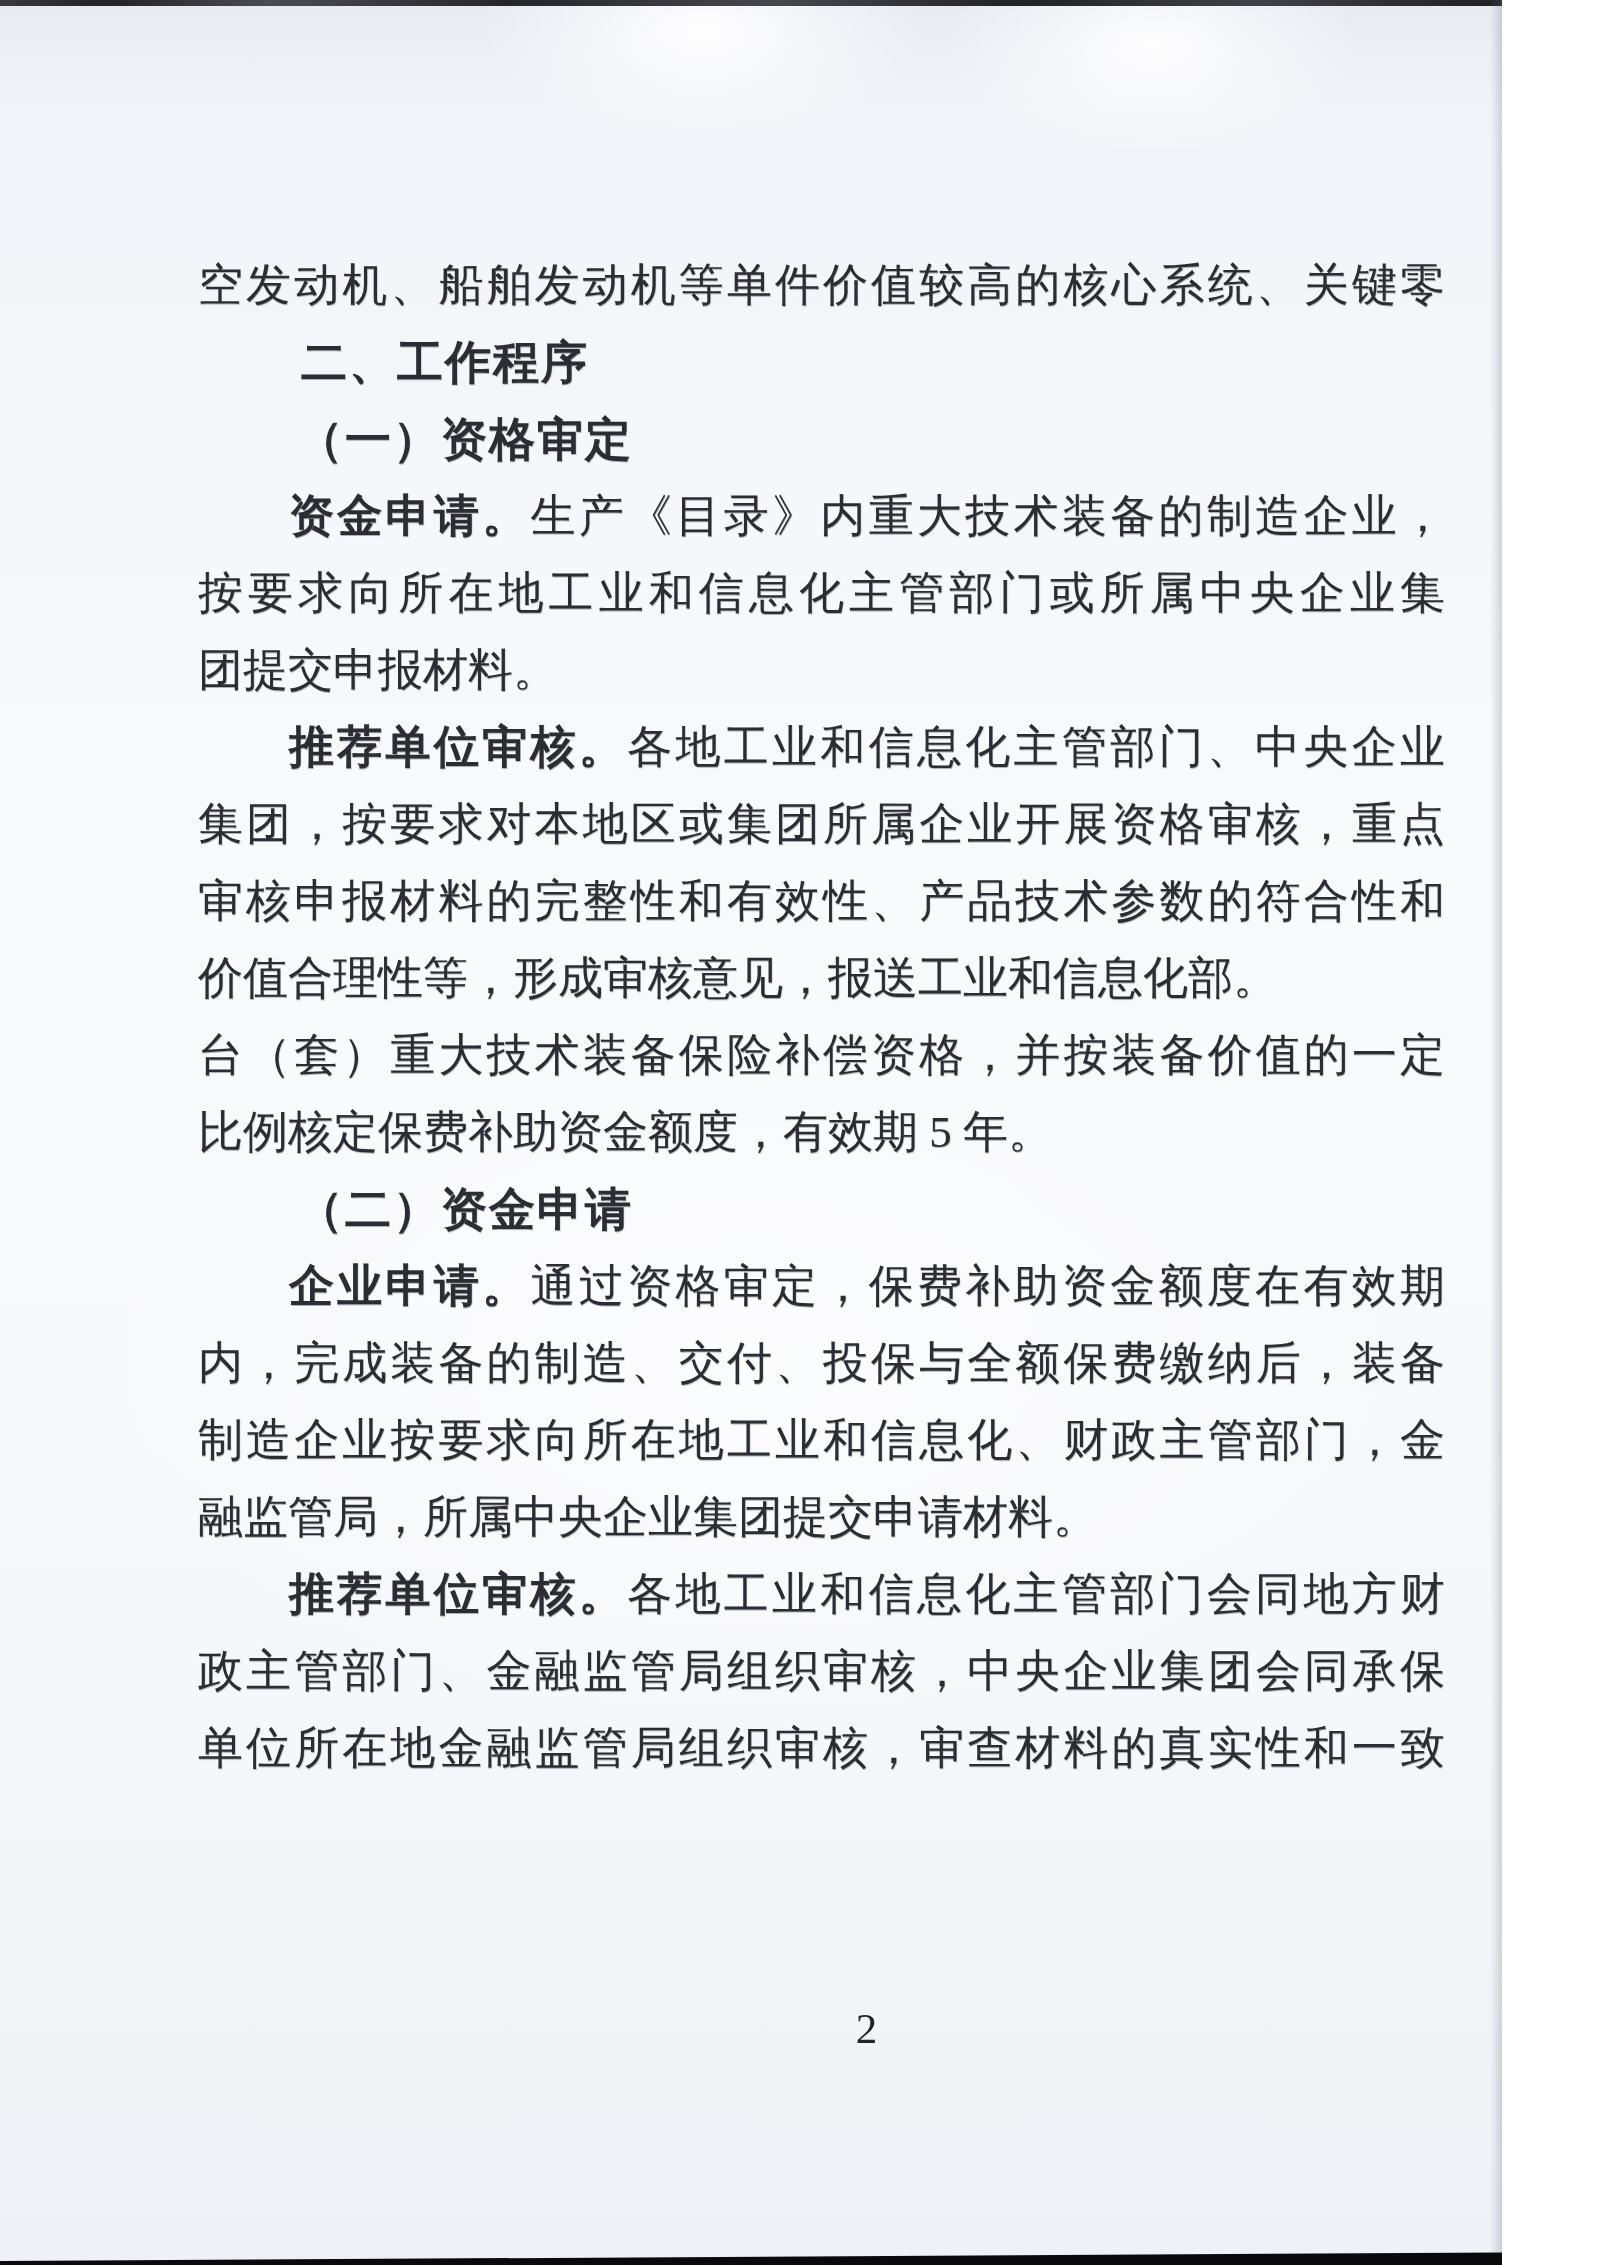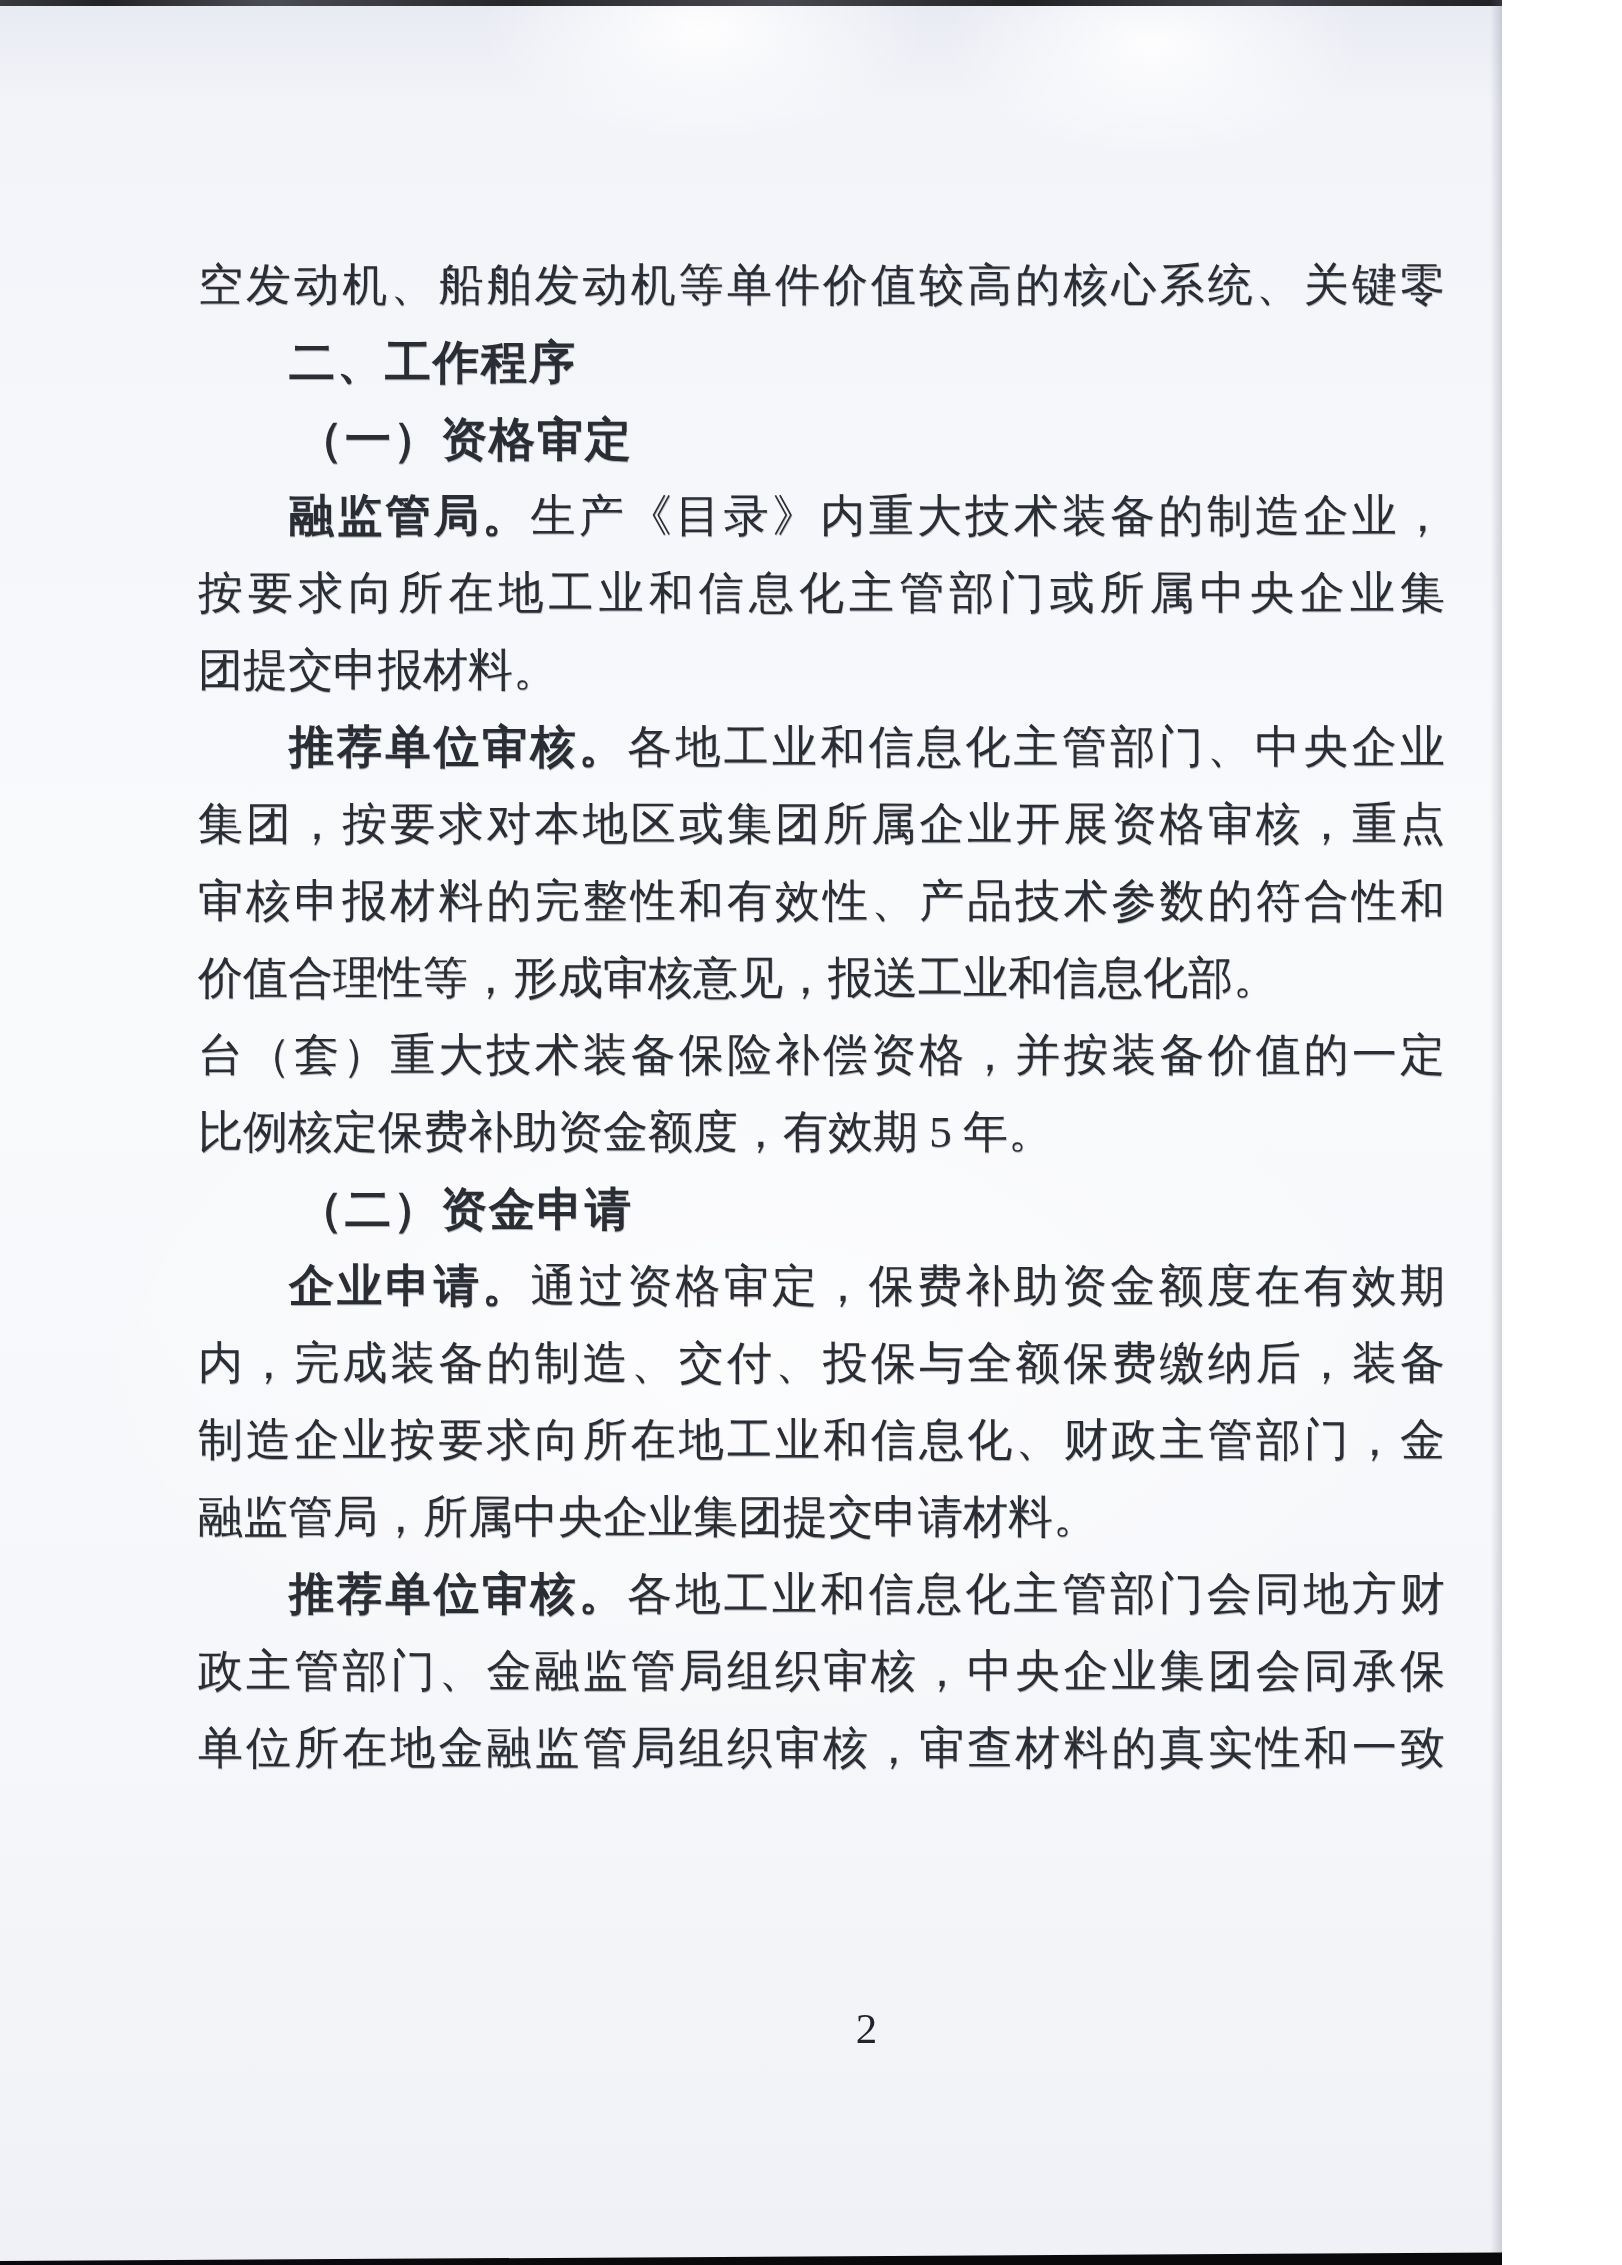--- a/index.html
+++ b/index.html
@@ -34,40 +34,40 @@
     text-shadow:0.5px 0.5px 0.7px rgba(35,37,48,0.35);
   }
   .ln{
     height:77px;line-height:77px;
     font-size:45px;
     white-space:nowrap;
   }
   .j{text-align:justify;text-align-last:justify;white-space:normal;}
   .ind{padding-left:91px;}
   .lead{font-weight:700;}
-  .h1{font-family:"Liberation Sans",sans-serif;font-weight:700;font-size:46px;letter-spacing:2px;}
+  .h1{font-family:"Liberation Sans",sans-serif;font-weight:700;font-size:46px;letter-spacing:2px;margin-left:12px;}
   .h2{font-weight:700;font-size:46px;letter-spacing:2px;margin-left:8px;}
   .pagenum{
     position:absolute;left:835px;top:2004px;width:63px;
     text-align:center;
     font-size:43px;color:#20232b;
     font-family:"Liberation Serif",serif;
   }
 </style>
 </head>
 <body>
 
 <div class="page">
   <div class="edge-top"></div>
 
   <div class="content">
     <div class="ln j"><span>空发动机、船舶发动机等单件价值较高的核心系统、关键零</span></div>
     <div class="ln ind"><span class="h1">二、工作程序</span></div>
     <div class="ln ind"><span class="h2">（一）资格审定</span></div>
-    <div class="ln ind j"><span class="lead">融监管局。</span><span>生产《目录》内重大技术装备的制造企业，</span></div>
+    <div class="ln ind j"><span class="lead">资金申请。</span><span>生产《目录》内重大技术装备的制造企业，</span></div>
     <div class="ln j"><span>按要求向所在地工业和信息化主管部门或所属中央企业集</span></div>
     <div class="ln"><span>团提交申报材料。</span></div>
     <div class="ln ind j"><span class="lead">推荐单位审核。</span><span>各地工业和信息化主管部门、中央企业</span></div>
     <div class="ln j"><span>集团，按要求对本地区或集团所属企业开展资格审核，重点</span></div>
     <div class="ln j"><span>审核申报材料的完整性和有效性、产品技术参数的符合性和</span></div>
     <div class="ln"><span>价值合理性等，形成审核意见，报送工业和信息化部。</span></div>
     <div class="ln j"><span>台（套）重大技术装备保险补偿资格，并按装备价值的一定</span></div>
     <div class="ln"><span>比例核定保费补助资金额度，有效期 5 年。</span></div>
     <div class="ln ind"><span class="h2">（二）资金申请</span></div>
     <div class="ln ind j"><span class="lead">企业申请。</span><span>通过资格审定，保费补助资金额度在有效期</span></div>

